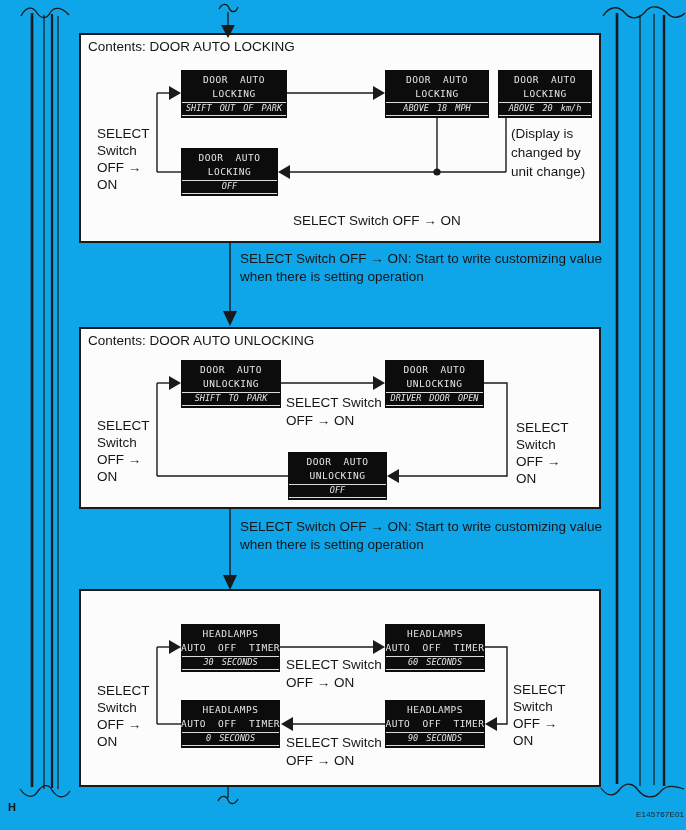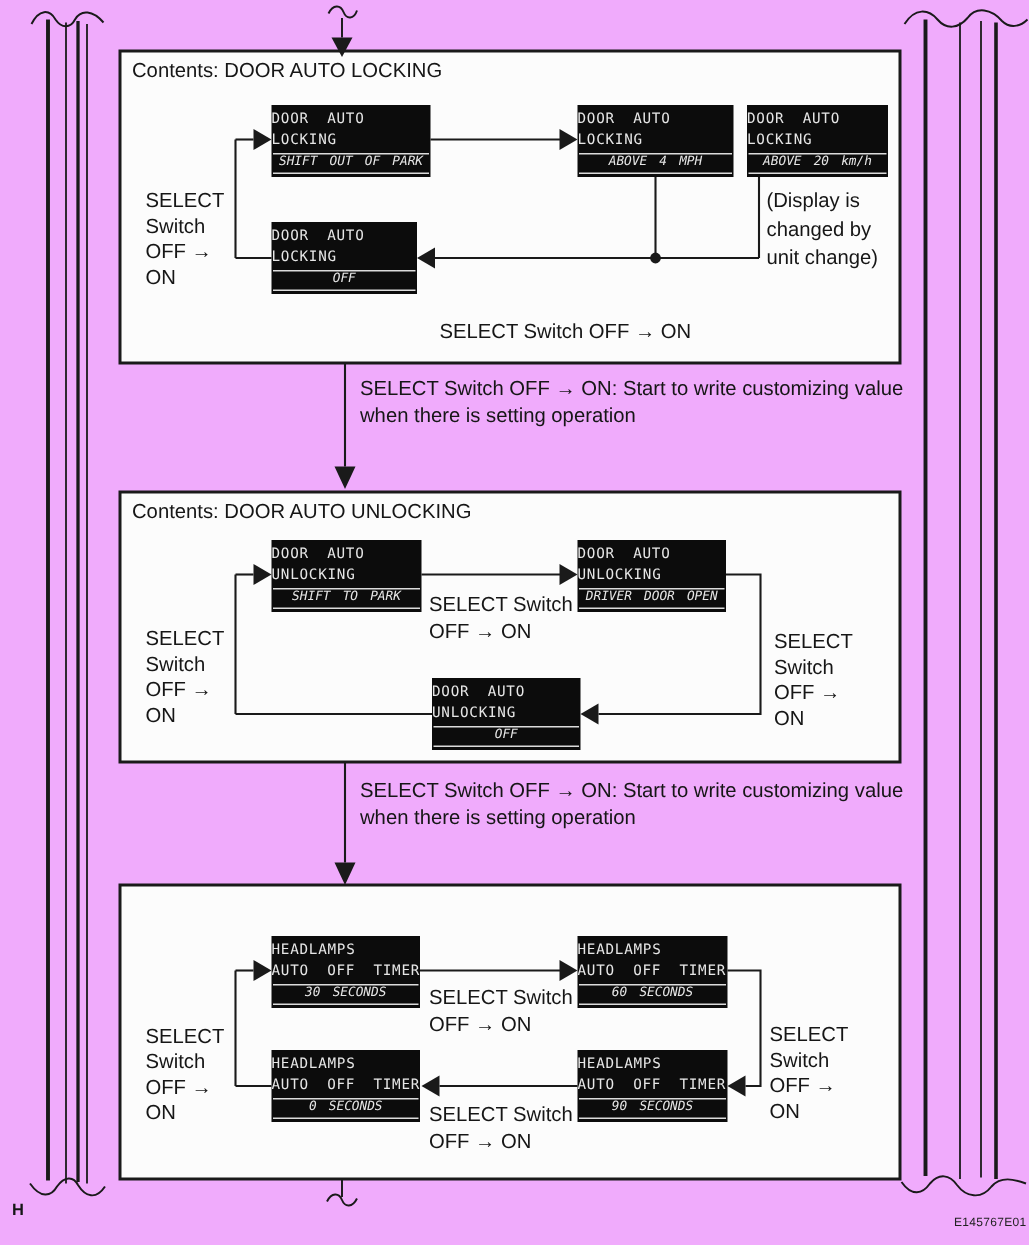--- a/index.html
+++ b/index.html
@@ -1,32 +1,32 @@
 <!DOCTYPE html>
 <html><head>
 <meta charset="utf-8">
 <style>
   html,body{margin:0;padding:0;background:#fff;}
   #canvas{
-    position:relative;width:686px;height:830px;background:#f0abfc;
+    position:relative;width:686px;height:830px;background:#0ea5e9;
     font-family:"Liberation Sans",sans-serif;color:#161616;overflow:hidden;
   }
   #lines{position:absolute;left:0;top:0;width:686px;height:830px;pointer-events:none;}
   .abs{position:absolute;}
   .block-title{font-size:13.5px;font-weight:400;white-space:nowrap;}
   .lbl{font-size:13.5px;line-height:17px;white-space:nowrap;margin-top:37px;}
   .lbl2{font-size:13.5px;line-height:18px;white-space:nowrap;}
   .note{font-size:13.5px;line-height:19px;white-space:nowrap;}
   .writenote{font-size:13.5px;line-height:17.5px;white-space:nowrap;}
   .lcd{
     background:#0c0c0c;color:#e6e6e6;display:flex;flex-direction:column;
     font-family:"DejaVu Sans Mono",monospace;box-sizing:border-box;padding-top:3px;
   }
   .lcd-row{
-    height:14px;line-height:13px;font-size:9.5px;
+    height:14px;line-height:13px;text-align:center;font-size:9.5px;
     letter-spacing:0.5px;word-spacing:6px;white-space:nowrap;overflow:hidden;
   }
   .lcd-val{
     height:12px;line-height:11px;text-align:center;font-size:8.5px;
     letter-spacing:0px;word-spacing:3px;white-space:nowrap;overflow:hidden;
     border-top:1px solid #dcdcdc;border-bottom:1px solid #dcdcdc;
     margin:1px 1px 2px 1px;
     font-style:italic;
   }
   .footer-letter{font-size:11px;font-weight:bold;}
@@ -140,21 +140,21 @@
 
   <div class="abs lcd" style="left:181px;top:70px;width:106px;height:48px">
     <div class="lcd-row">DOOR AUTO</div>
     <div class="lcd-row">LOCKING</div>
     <div class="lcd-val">SHIFT OUT OF PARK</div>
   </div>
 
   <div class="abs lcd" style="left:385px;top:70px;width:104px;height:48px">
     <div class="lcd-row">DOOR AUTO</div>
     <div class="lcd-row">LOCKING</div>
-    <div class="lcd-val">ABOVE 4 MPH</div>
+    <div class="lcd-val">ABOVE 18 MPH</div>
   </div>
 
   <div class="abs lcd" style="left:498px;top:70px;width:94px;height:48px">
     <div class="lcd-row">DOOR AUTO</div>
     <div class="lcd-row">LOCKING</div>
     <div class="lcd-val">ABOVE 20 km/h</div>
   </div>
 
   <div class="abs lcd" style="left:181px;top:148px;width:97px;height:48px">
     <div class="lcd-row">DOOR AUTO</div>

